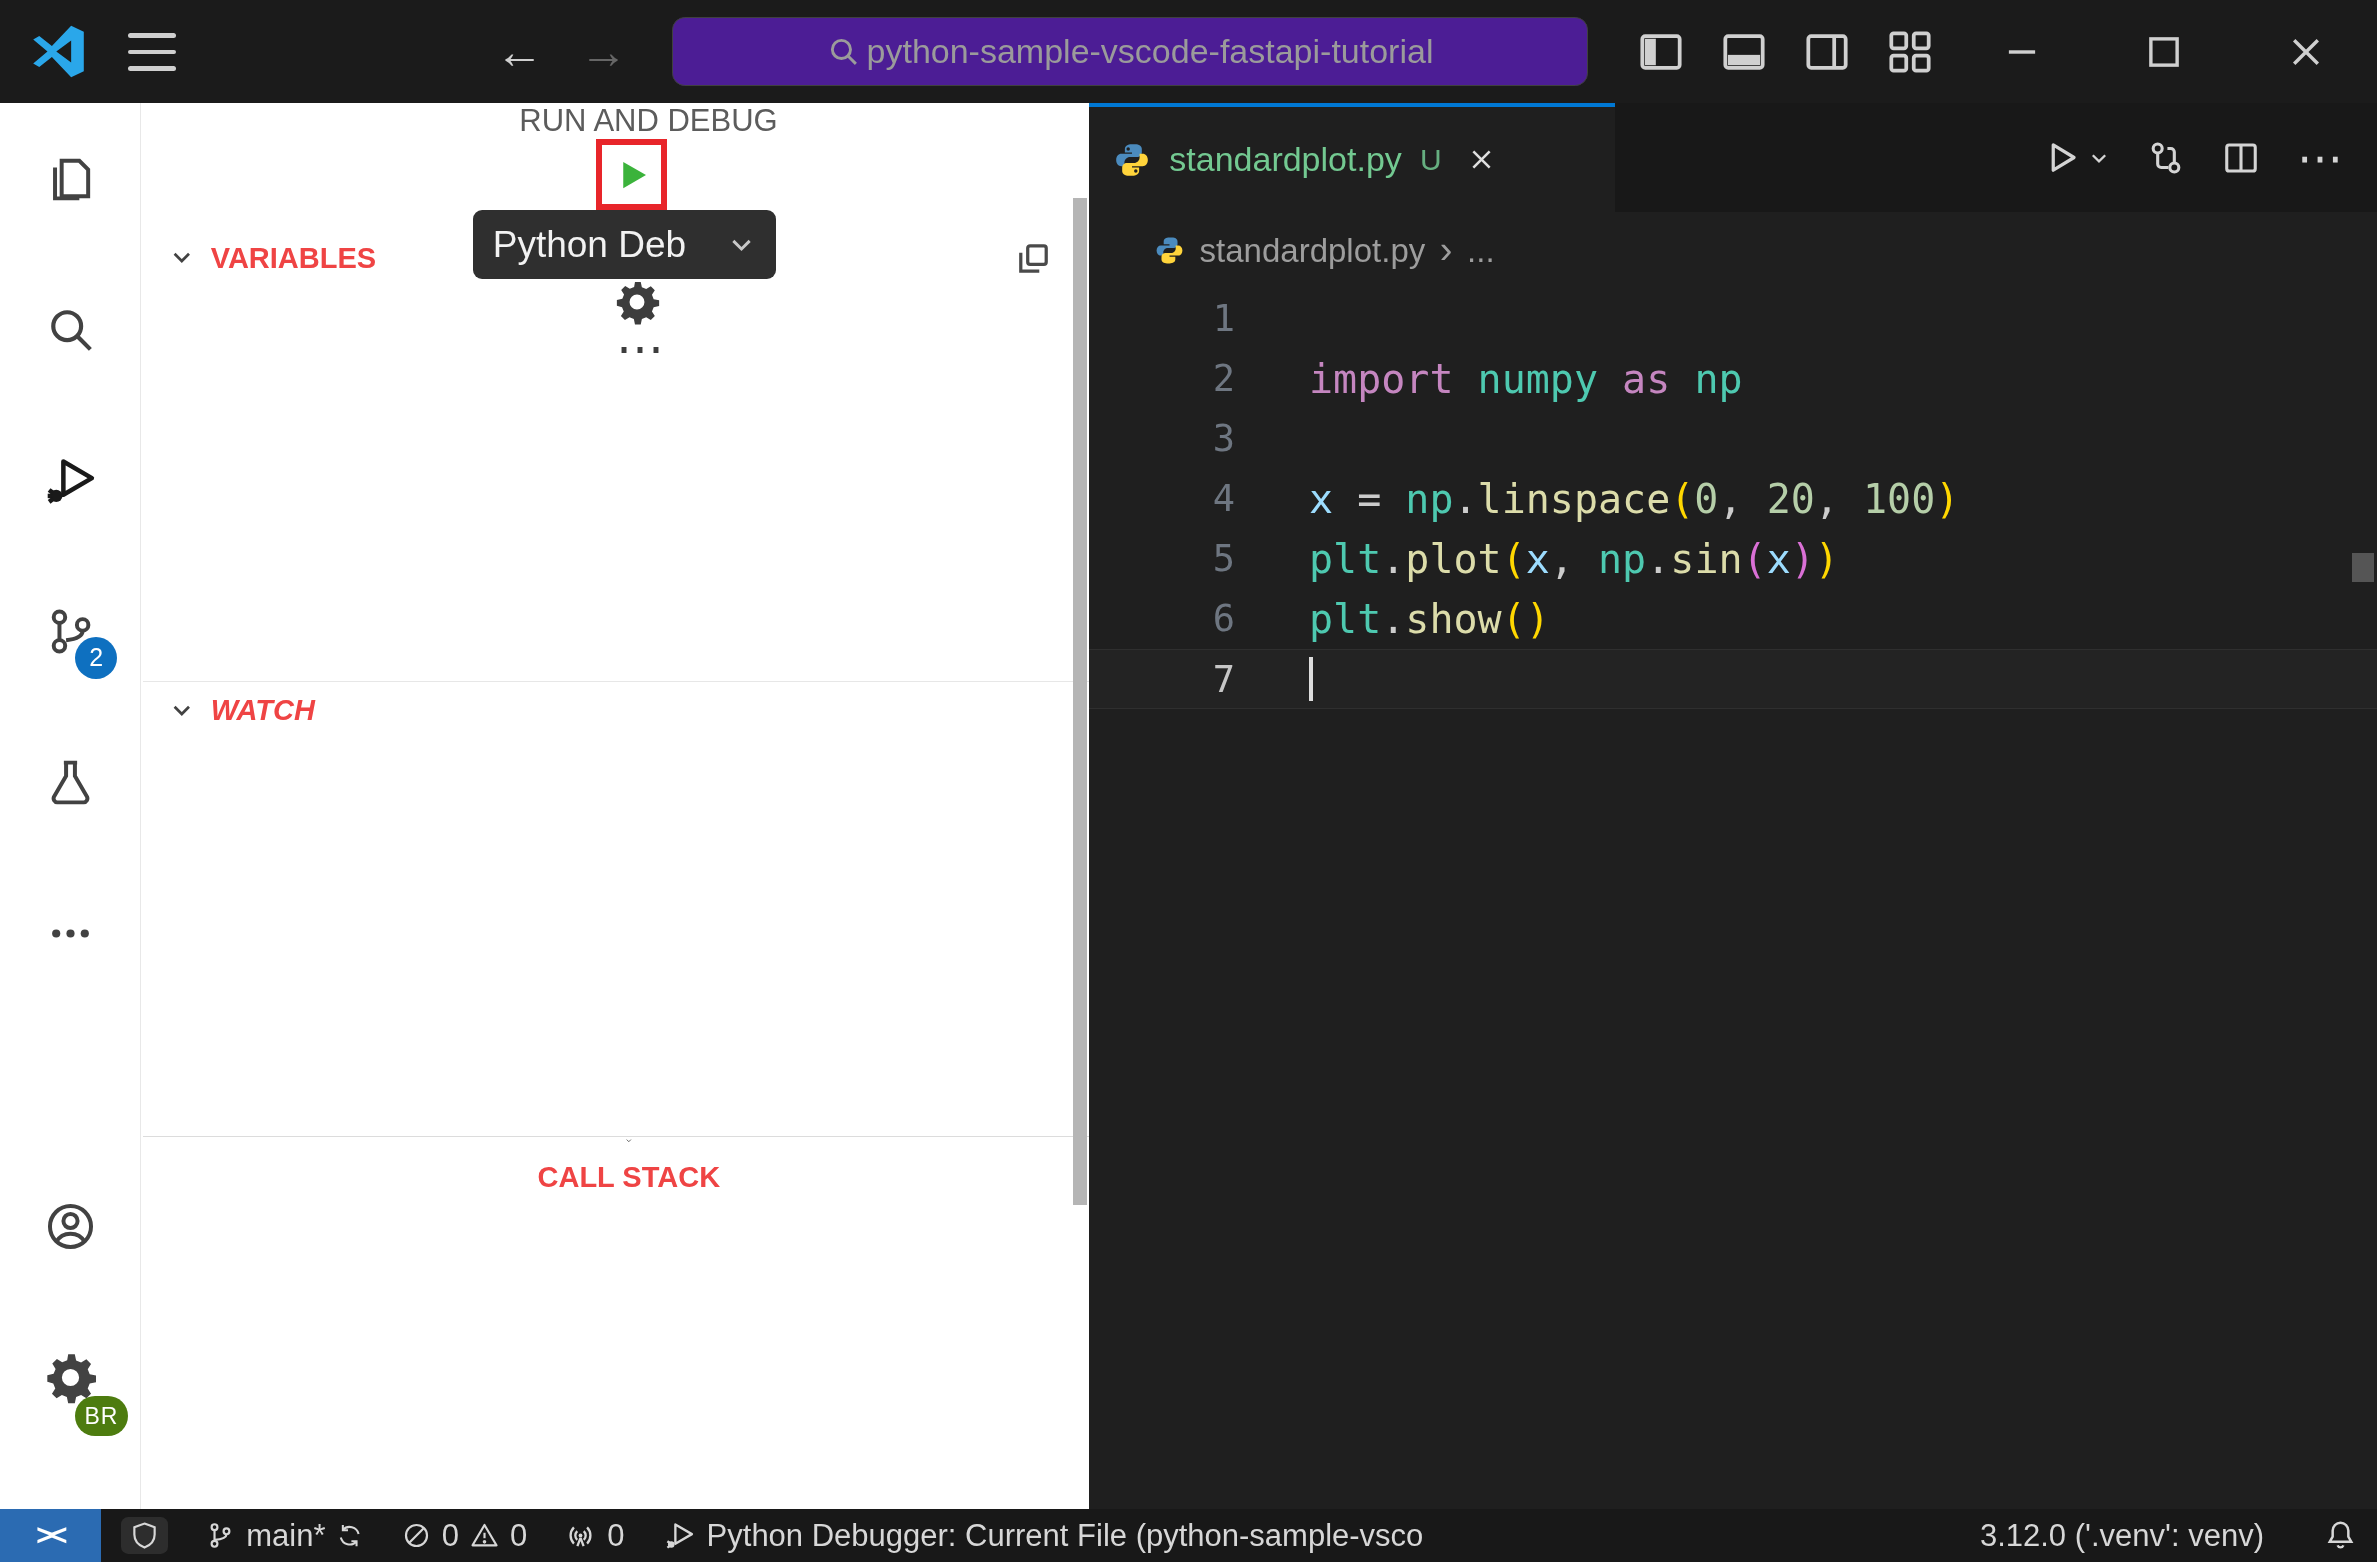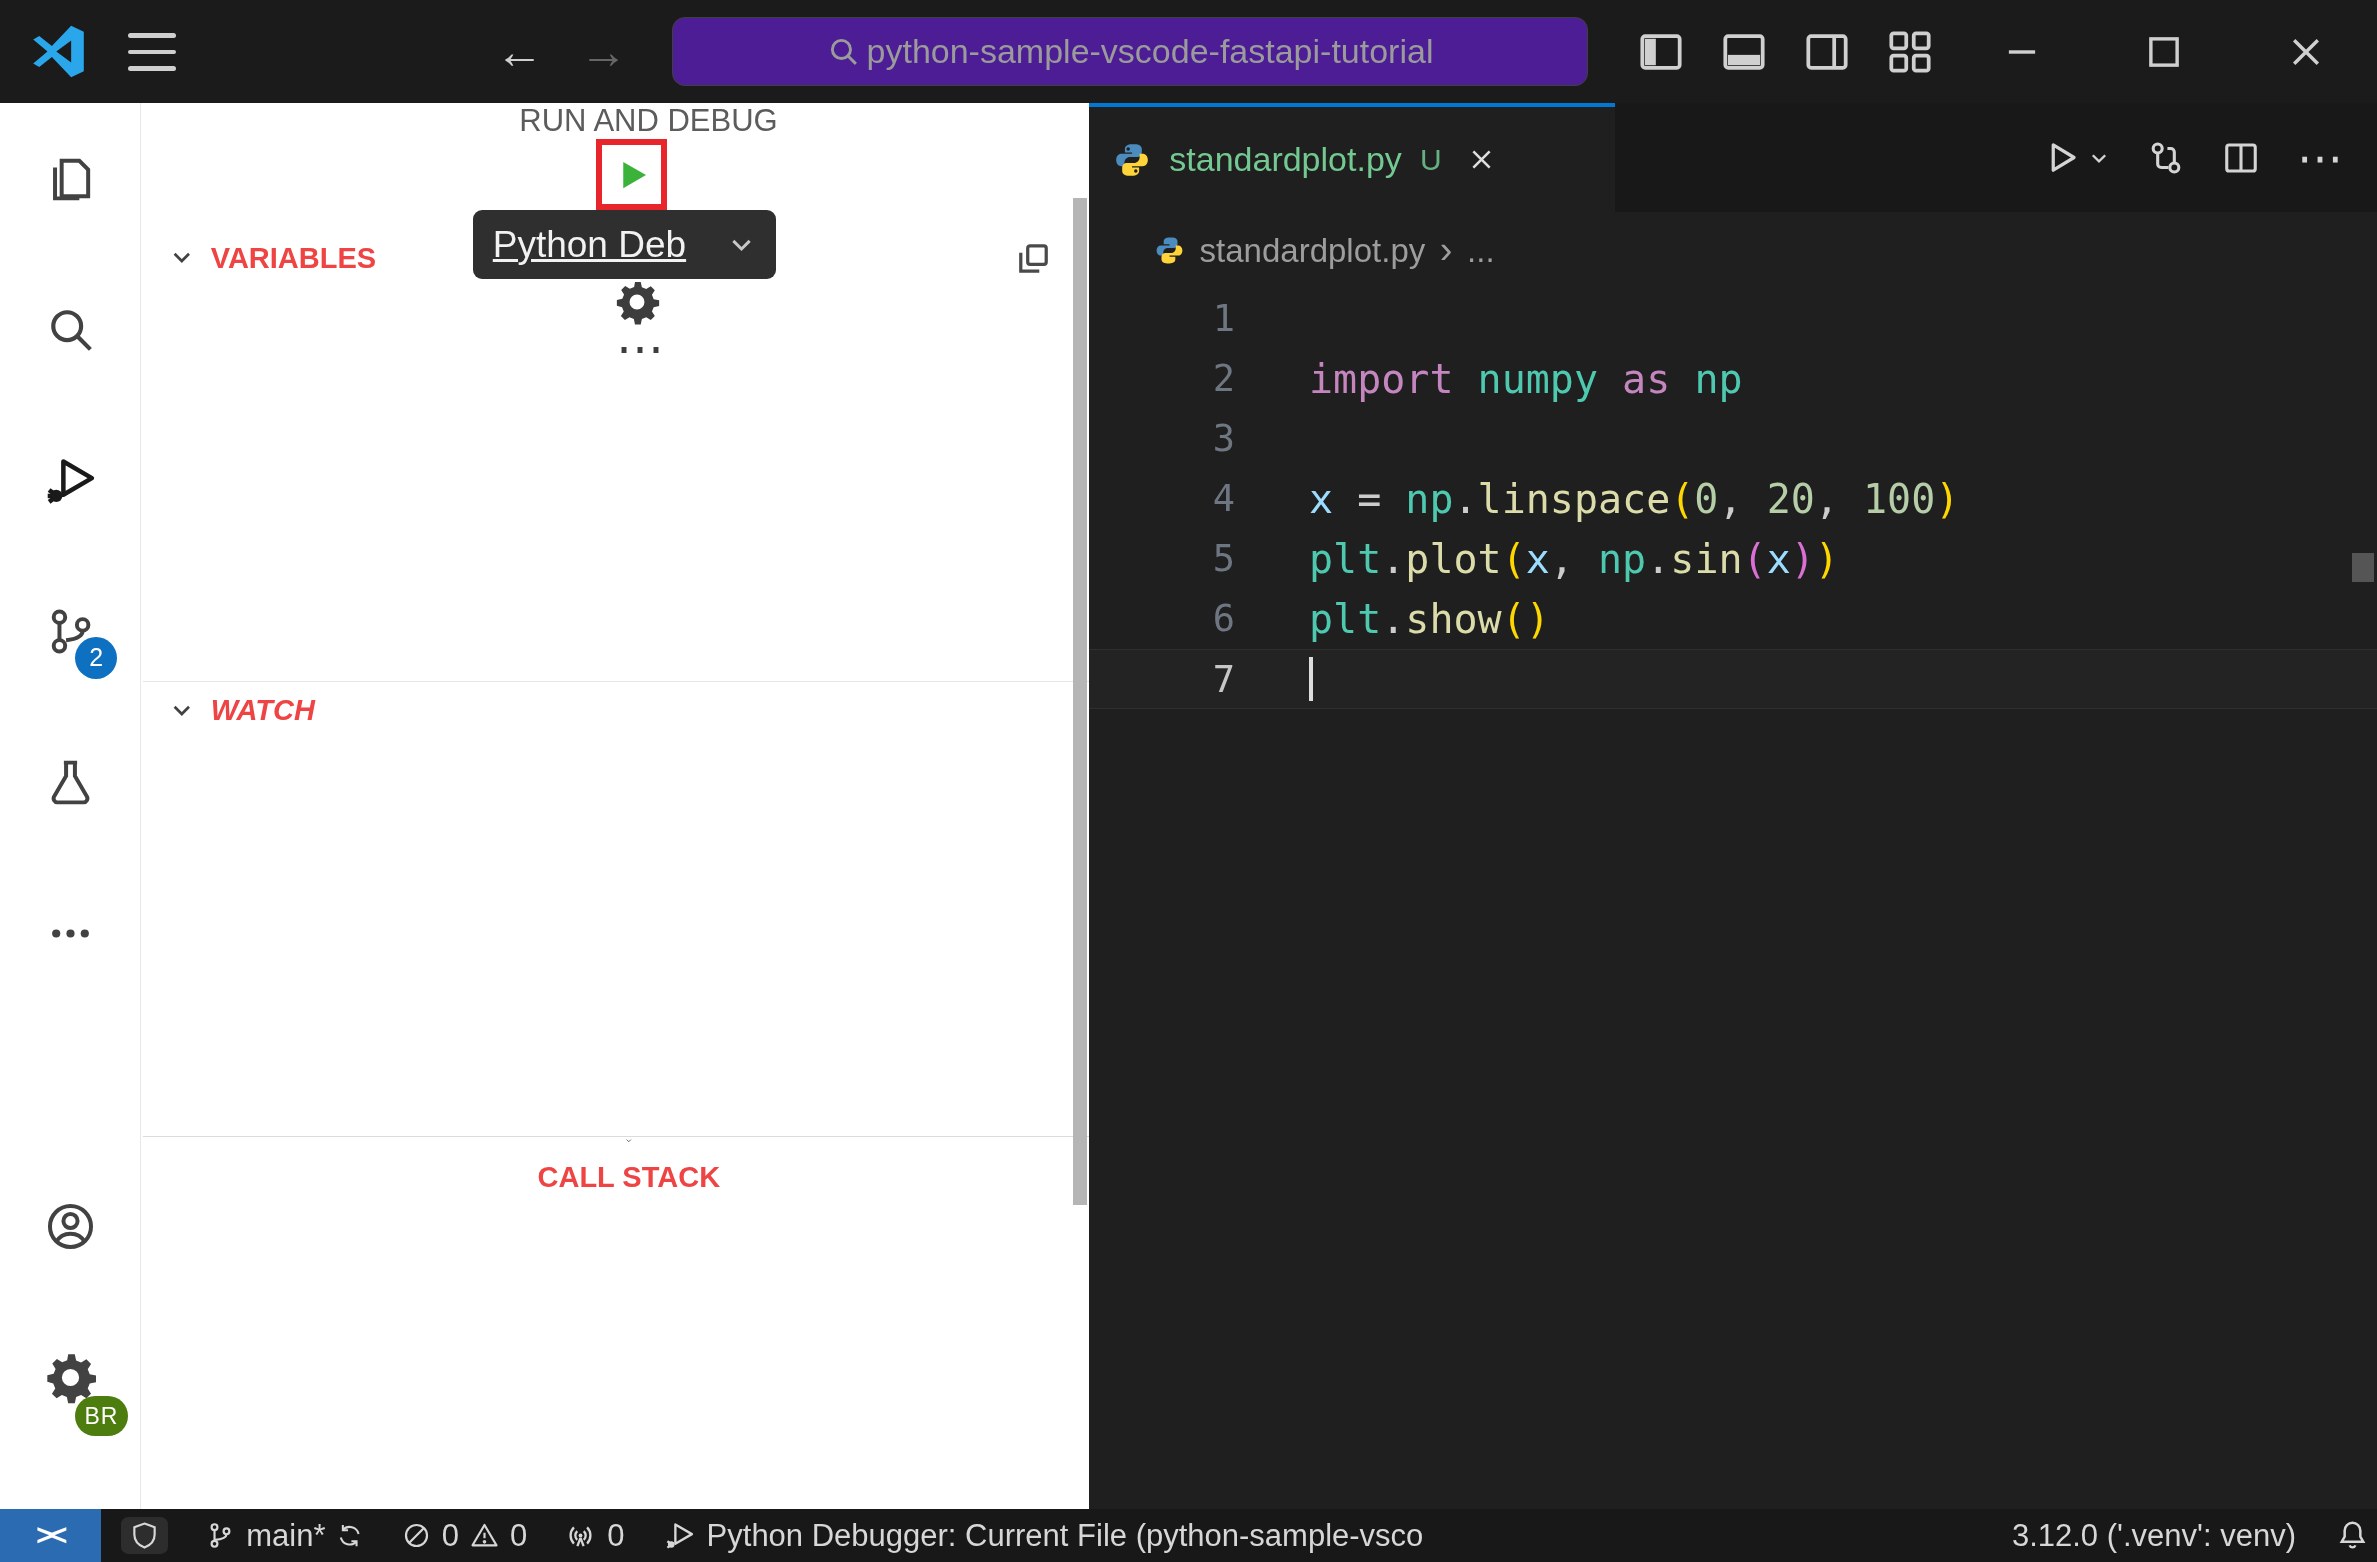--- a/index.html
+++ b/index.html
@@ -36,21 +36,21 @@
                    padding:6.4px 10px; border-radius:24px; letter-spacing:0.9px; }
 
   
   .sidebar { position:absolute; left:143px; top:103px; width:946px; height:1406px; background:#ffffff; }
   .debug-toolbar { position:absolute; left:0; top:0; width:100%; height:117px; display:flex; align-items:center;flex-direction:column; }
   .sb-title { margin-left:65px; font-size:31px; color:#5c5c5c; white-space:nowrap; }
   .annotated-play { margin-left:31px; width:71px; height:71px; border:6.4px solid #e8252a; display:flex;
                     align-items:center; justify-content:center; background:#ffffff; cursor:pointer; flex:none; }
   .debug-dropdown { margin-left:16.5px; width:303px; height:69px; background:#2f2f2f; border-radius:9.1px;
                     color:#f2f2f2; font-size:37px; display:flex; align-items:center; justify-content:space-between;
-                    padding:0 20px; cursor:pointer; flex:none;text-decoration:underline; }
+                    padding:0 20px; cursor:pointer; flex:none; }
   .dd-chevron { color:#c8c8c8; }
   .toolbar-gear { margin-left:42px; color:#3d3d3d; cursor:pointer; display:flex; }
   .toolbar-more { margin-left:48px; color:#3d3d3d; font-size:48px; cursor:pointer; line-height:1; }
 
   .pane-header { position:absolute; left:0; width:100%; height:58px; display:flex; align-items:center;
                  padding-left:25.6px; gap:16.5px; color:#ef4444; font-weight:bold; font-size:29px; cursor:pointer; }
   .pane-header .chev { color:#424242; display:flex; }
   .ph-variables { top:126px; }
   .ph-watch { top:578px; border-top:1.8px solid #e7e7e7;font-style:italic; }
   .ph-callstack { top:1033px; border-top:1.8px solid #dcdcdc;flex-direction:column; }
@@ -87,21 +87,21 @@
   .ruler-mark { position:absolute; right:3.7px; top:450px; width:22px; height:29px; background:#555555; }
 
   
   .status-bar { position:absolute; left:0; bottom:0; width:2377px; height:53px; background:#181818;
                 display:flex; align-items:center; color:#d7d7d7; font-size:31px; }
   .remote { width:101px; height:100%; background:#2b6bb2; color:#ffffff; display:flex; align-items:center;
             justify-content:center; font-size:29px; font-weight:bold; letter-spacing:-2.7px; cursor:pointer; }
   .sb-item { display:flex; align-items:center; gap:11px; margin-left:38px; cursor:pointer; white-space:nowrap; }
   .sb-shield { margin-left:20px; background:#2d2d2d; border-radius:7.3px; padding:3.7px 9.1px; }
   .sb-debugger .sb-text { max-width:740px; overflow:hidden; }
-  .sb-right { margin-left:auto; display:flex; align-items:center; gap:40px; padding-right:8px; }
+  .sb-right { margin-left:auto; display:flex; align-items:center; gap:60px; padding-right:20px; }
   svg { display:block; }
 </style>
 </head>
 <body>
 
 <div class="title-bar">
   <svg class="tb-logo" viewBox="0 0 100 100">
     <path fill="#2aa7ea" d="M96 14L73 3 38 40 15 22 4 28l26 22L4 72l11 6 23-18 35 37 23-11V14zM73 30v40L46 50 73 30z"></path>
   </svg>
   <div class="tb-hamburger">

